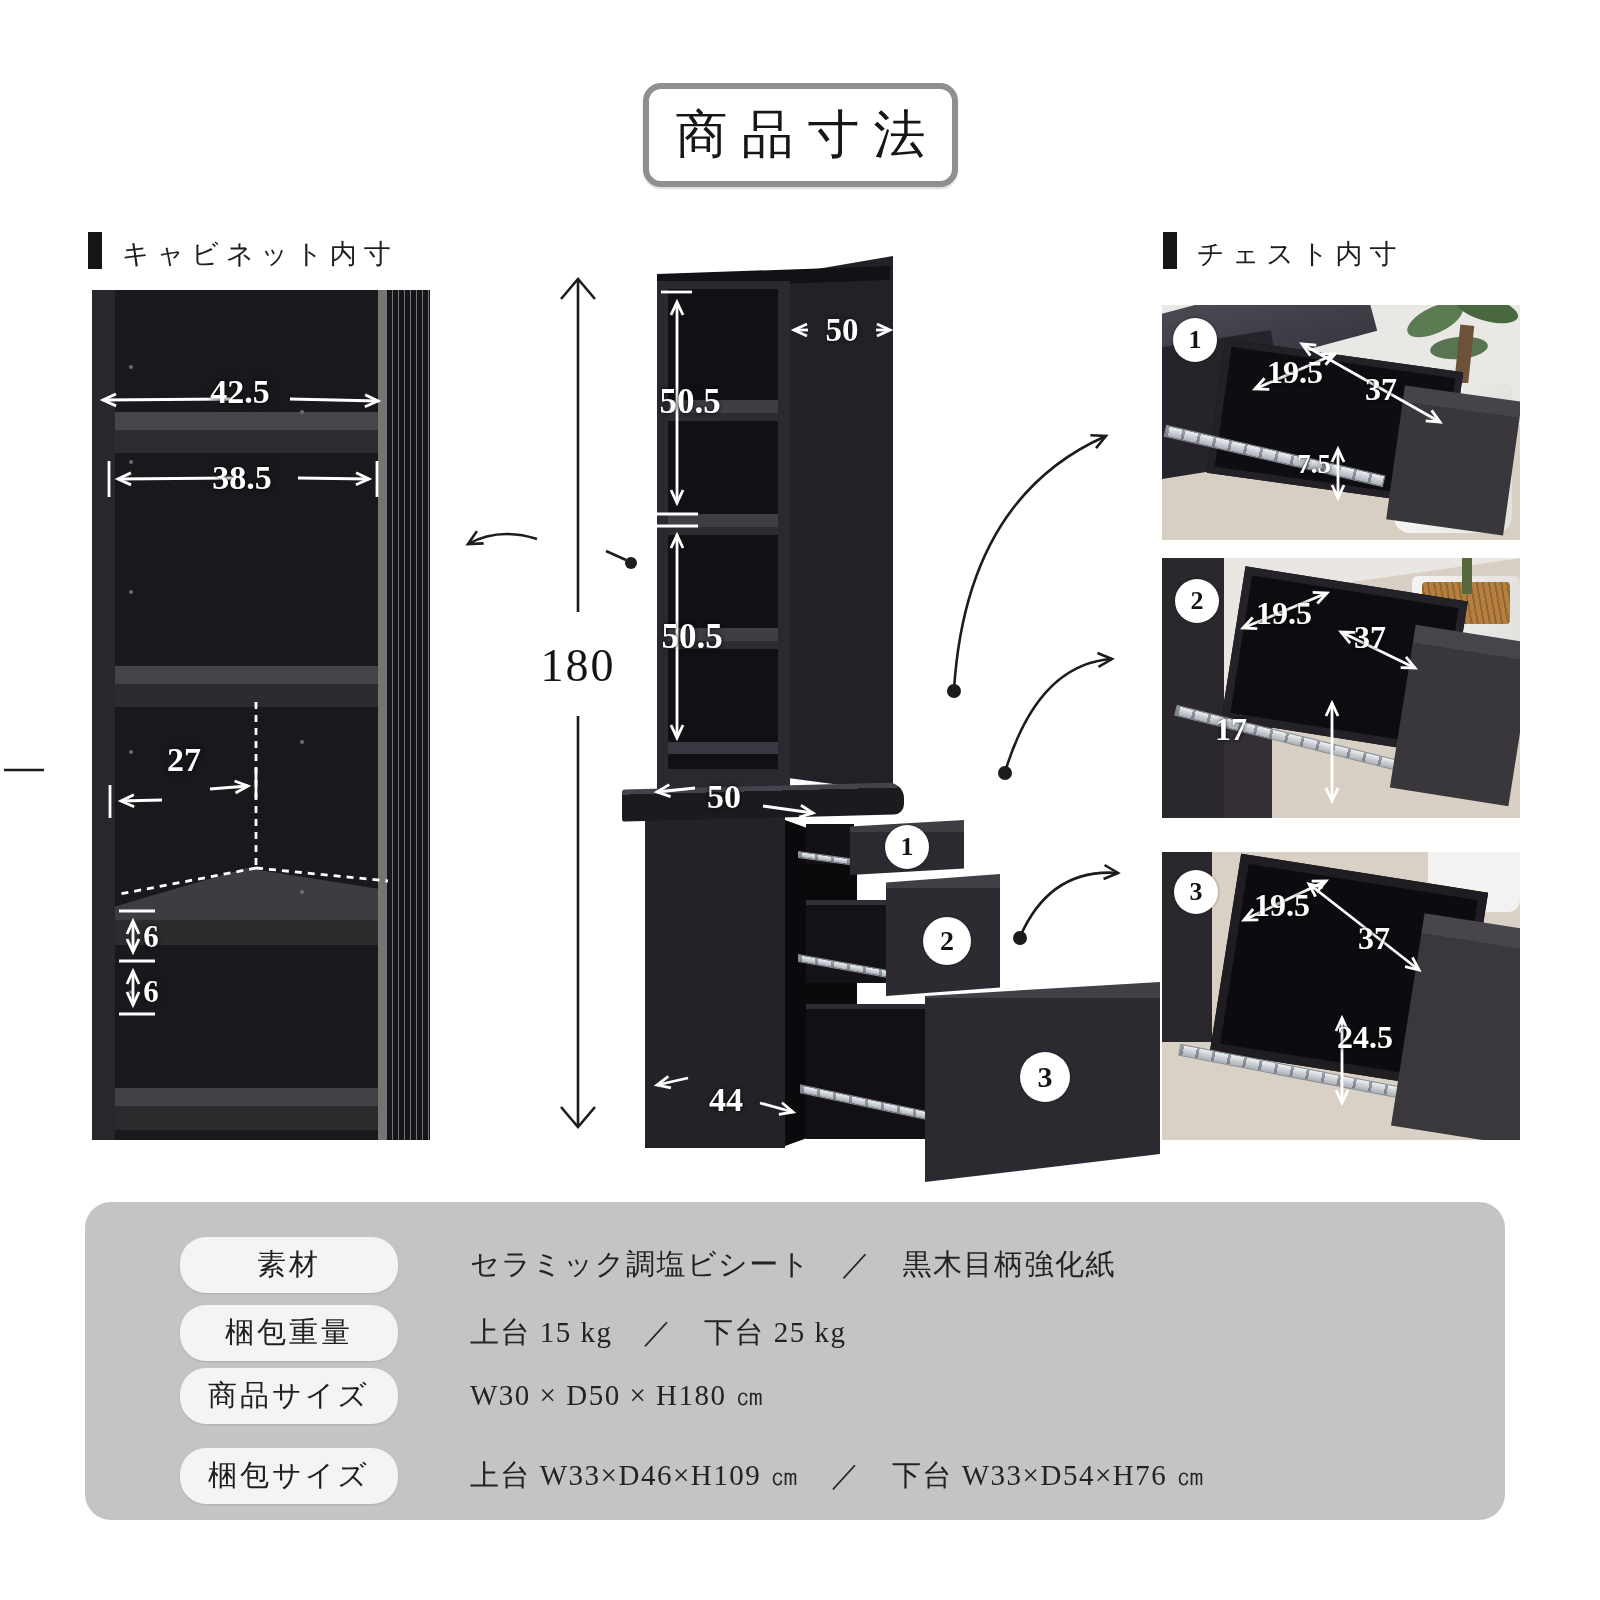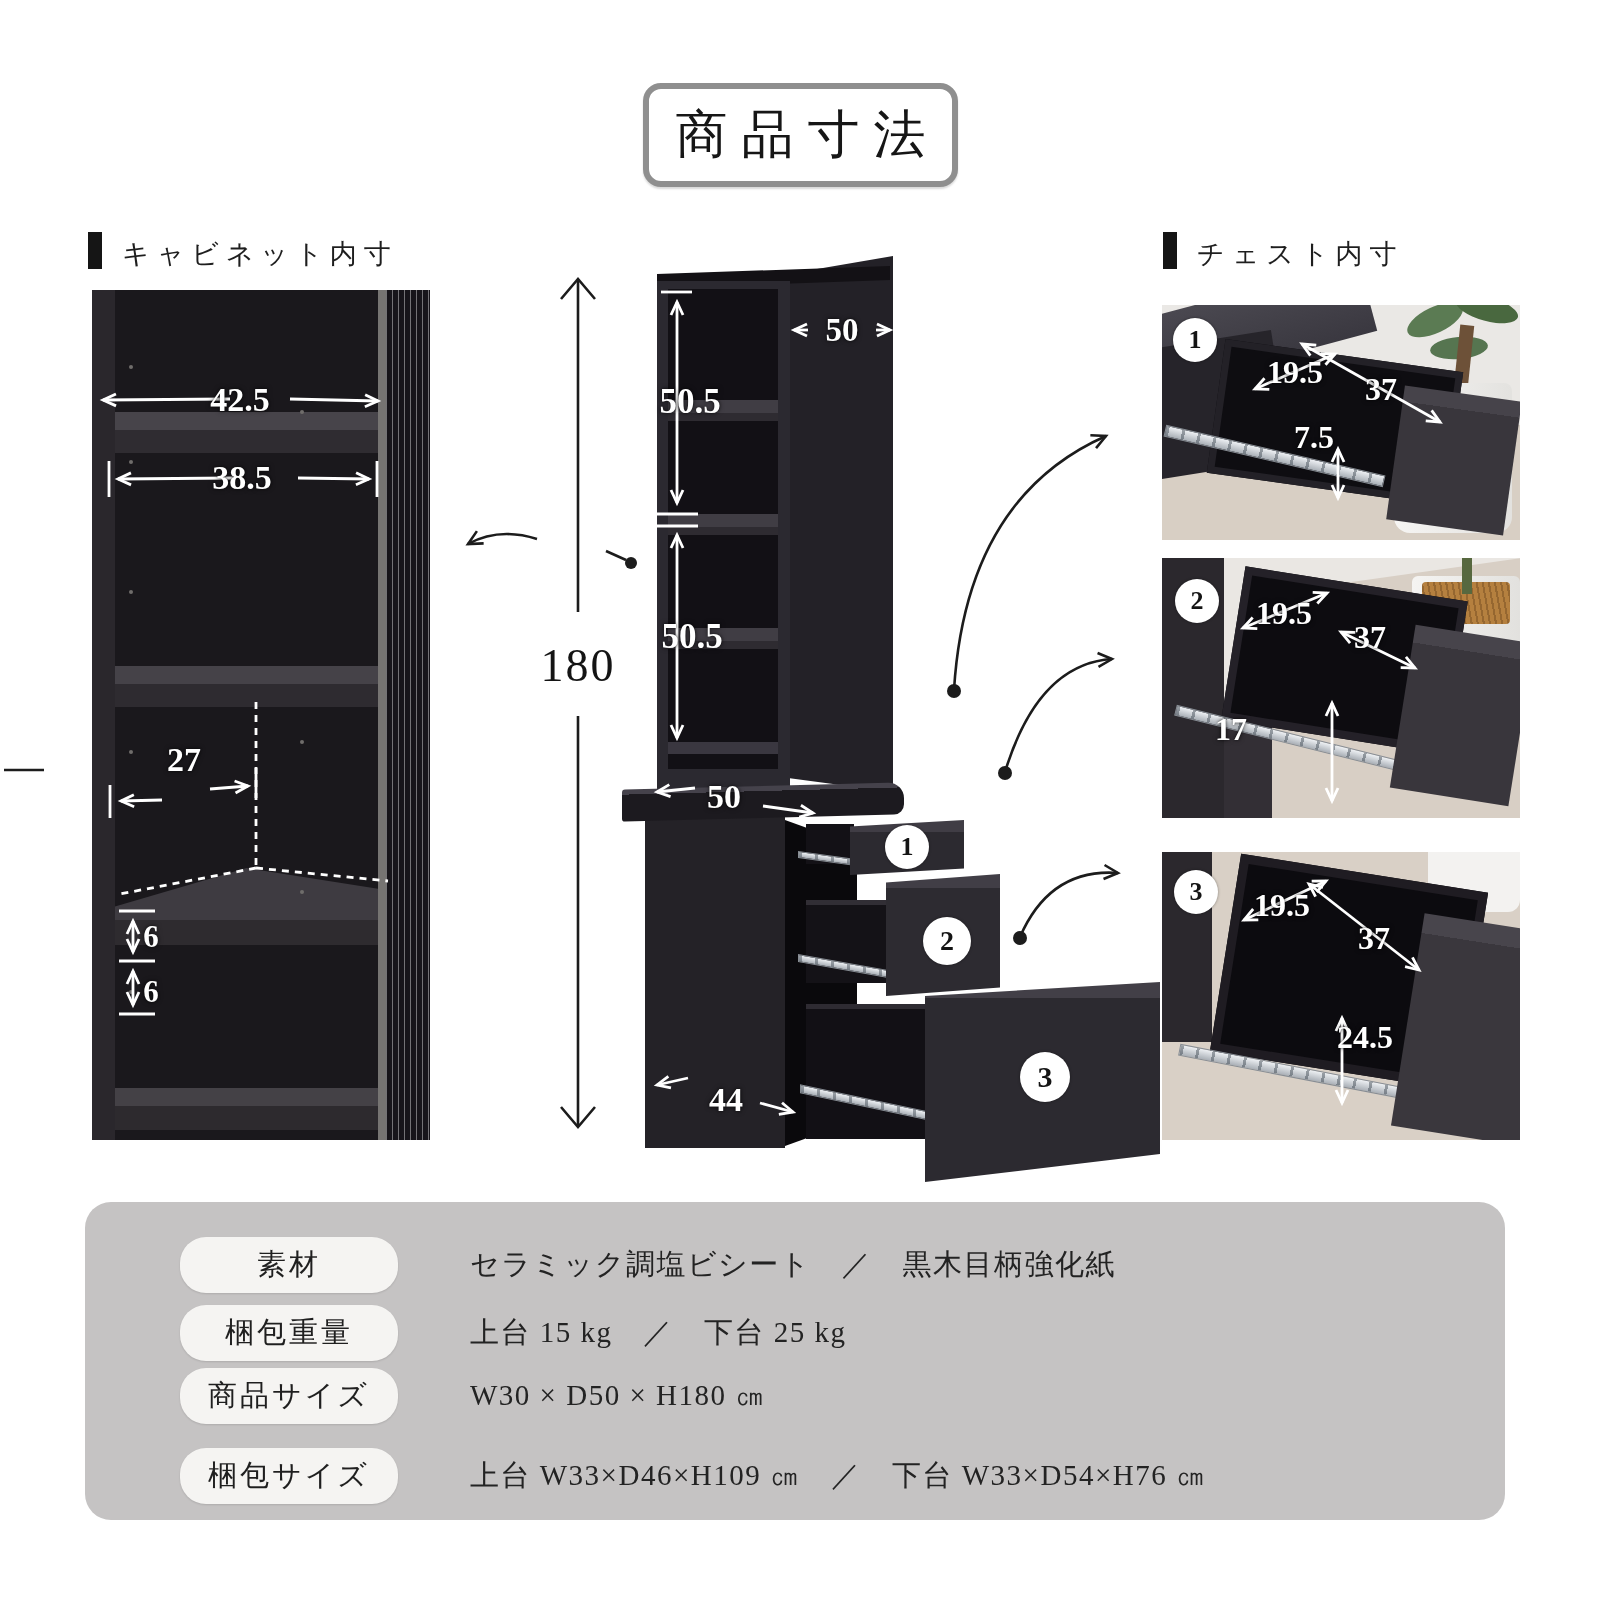--- a/index.html
+++ b/index.html
@@ -230,36 +230,36 @@
       <path d="M1243,628 L1327,593" marker-start="url(#mw)" marker-end="url(#mw)"></path>
       <path d="M1341,632 L1415,668" marker-start="url(#mw)" marker-end="url(#mw)"></path>
       <path d="M1332,703 V801" marker-start="url(#mw)" marker-end="url(#mw)"></path>
 
       <path d="M1244,920 L1326,881" marker-start="url(#mw)" marker-end="url(#mw)"></path>
       <path d="M1309,884 L1419,970" marker-start="url(#mw)" marker-end="url(#mw)"></path>
       <path d="M1342,1018 V1103" marker-start="url(#mw)" marker-end="url(#mw)"></path>
     </g>
   </svg>
 
-  <div class="wdim" style="left:240px;top:400px;font-size:34px;">42.5</div>
+  <div class="wdim" style="left:240px;top:392px;font-size:34px;">42.5</div>
   <div class="wdim" style="left:242px;top:478px;font-size:34px;">38.5</div>
   <div class="wdim" style="left:184px;top:760px;font-size:34px;">27</div>
   <div class="wdim" style="left:151px;top:937px;font-size:31px;">6</div>
   <div class="wdim" style="left:151px;top:992px;font-size:31px;">6</div>
 
   <div class="bdim" style="left:578px;top:665px;font-size:46px;letter-spacing:2px;">180</div>
   <div class="wdim" style="left:690px;top:402px;font-size:35px;">50.5</div>
   <div class="wdim" style="left:692px;top:637px;font-size:35px;">50.5</div>
   <div class="wdim" style="left:842px;top:330px;font-size:33px;">50</div>
   <div class="wdim" style="left:724px;top:797px;font-size:34px;">50</div>
   <div class="wdim" style="left:726px;top:1100px;font-size:34px;">44</div>
 
   <div class="wdim" style="left:1295px;top:372px;font-size:32px;">19.5</div>
   <div class="wdim" style="left:1381px;top:389px;font-size:32px;">37</div>
-  <div class="wdim" style="left:1314px;top:437px;font-size:32px;">7.5</div>
+  <div class="wdim" style="left:1314px;top:464px;font-size:27px;">7.5</div>
   <div class="wdim" style="left:1284px;top:613px;font-size:32px;">19.5</div>
   <div class="wdim" style="left:1370px;top:637px;font-size:32px;">37</div>
   <div class="wdim" style="left:1231px;top:729px;font-size:32px;">17</div>
   <div class="wdim" style="left:1282px;top:905px;font-size:32px;">19.5</div>
   <div class="wdim" style="left:1374px;top:938px;font-size:32px;">37</div>
   <div class="wdim" style="left:1317px;top:1037px;font-size:32px;margin-left:48px;">24.5</div>
 
   <div class="spec">
     <div class="srow" style="top:35px;">
       <div class="pill">

